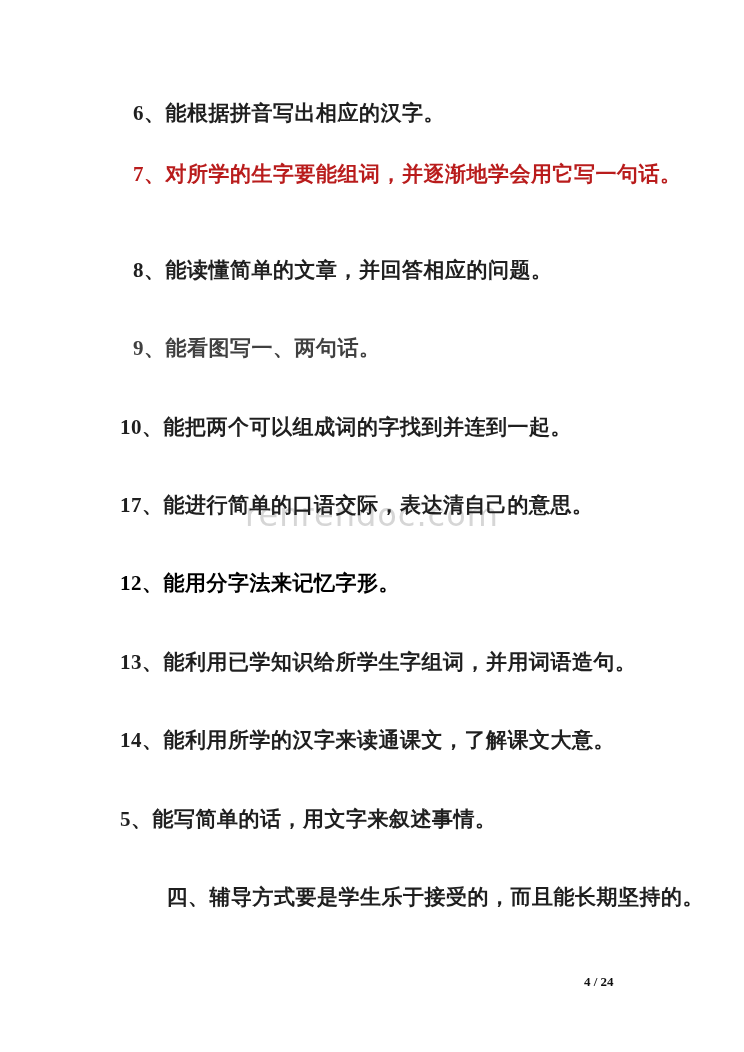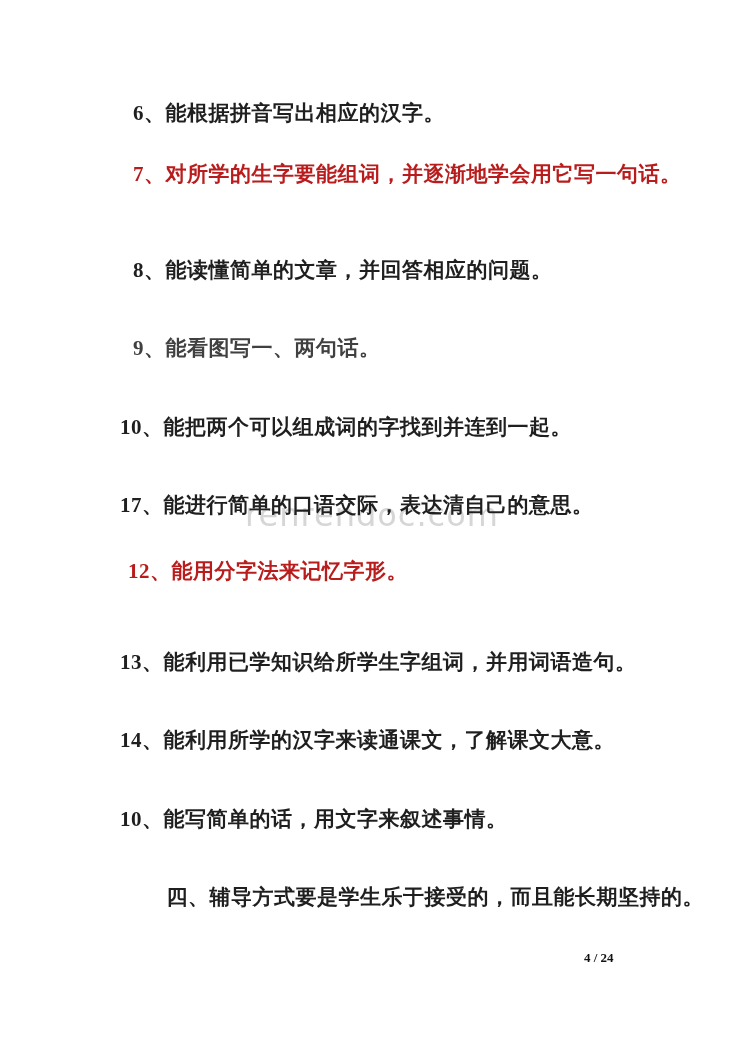--- a/index.html
+++ b/index.html
@@ -43,21 +43,21 @@
     color: #1f1f1f;
     letter-spacing: 0.5px;
     white-space: nowrap;
     font-weight: bold;
   }
   .indent-single { left: 133px; }  
   .indent-double { left: 120px; }  
   .indent-cn     { left: 122px; text-align: right; }  
   .page-number {
     position: absolute;
-    top: 950px;
+    top: 974px;
     left: 584px;
     font-family: "Liberation Serif", "DejaVu Serif", serif;
     font-size: 13px;
     font-weight: bold;
     color: #111111;
     z-index: 1;
     white-space: nowrap;
   }
 </style>
 </head>
@@ -67,21 +67,21 @@
   <div class="watermark" style="color: rgb(214, 214, 214);">renrendoc.com</div>
 
   <div class="content">
 
   <p class="doc-line indent-single" style="top: 100px; color: rgb(31, 31, 31);">6、能根据拼音写出相应的汉字。</p>
       <p class="doc-line indent-single" style="top: 161px; color: #b91c1c;">7、对所学的生字要能组词，并逐渐地学会用它写一句话。</p>
       <p class="doc-line indent-single" style="top: 257px; color: rgb(31, 31, 31);">8、能读懂简单的文章，并回答相应的问题。</p>
       <p class="doc-line indent-single" style="top: 335px; color: #404040;">9、能看图写一、两句话。</p>
       <p class="doc-line indent-double" style="top: 414px; color: rgb(31, 31, 31);">10、能把两个可以组成词的字找到并连到一起。</p>
       <p class="doc-line indent-double" style="top: 492px; color: rgb(31, 31, 31);">17、能进行简单的口语交际，表达清自己的意思。</p>
-      <p class="doc-line indent-double" style="top: 558px; color: #b91c1c; margin-left: 8px;">12、能用分字法来记忆字形。</p>
+      <p class="doc-line indent-double" style="top: 570px; color: #000000;">12、能用分字法来记忆字形。</p>
       <p class="doc-line indent-double" style="top: 649px; color: rgb(31, 31, 31);">13、能利用已学知识给所学生字组词，并用词语造句。</p>
       <p class="doc-line indent-double" style="top: 727px; color: rgb(31, 31, 31);">14、能利用所学的汉字来读通课文，了解课文大意。</p>
-      <p class="doc-line indent-double" style="top: 806px; color: rgb(31, 31, 31);">10、能写简单的话，用文字来叙述事情。</p>
+      <p class="doc-line indent-double" style="top: 806px; color: rgb(31, 31, 31);">5、能写简单的话，用文字来叙述事情。</p>
       <p class="doc-line indent-cn" style="top: 884px; color: rgb(31, 31, 31);">四、辅导方式要是学生乐于接受的，而且能长期坚持的。</p>
     </div>
 
   <div class="page-number">4 / 24</div>
 </div>
 
 </body></html>

